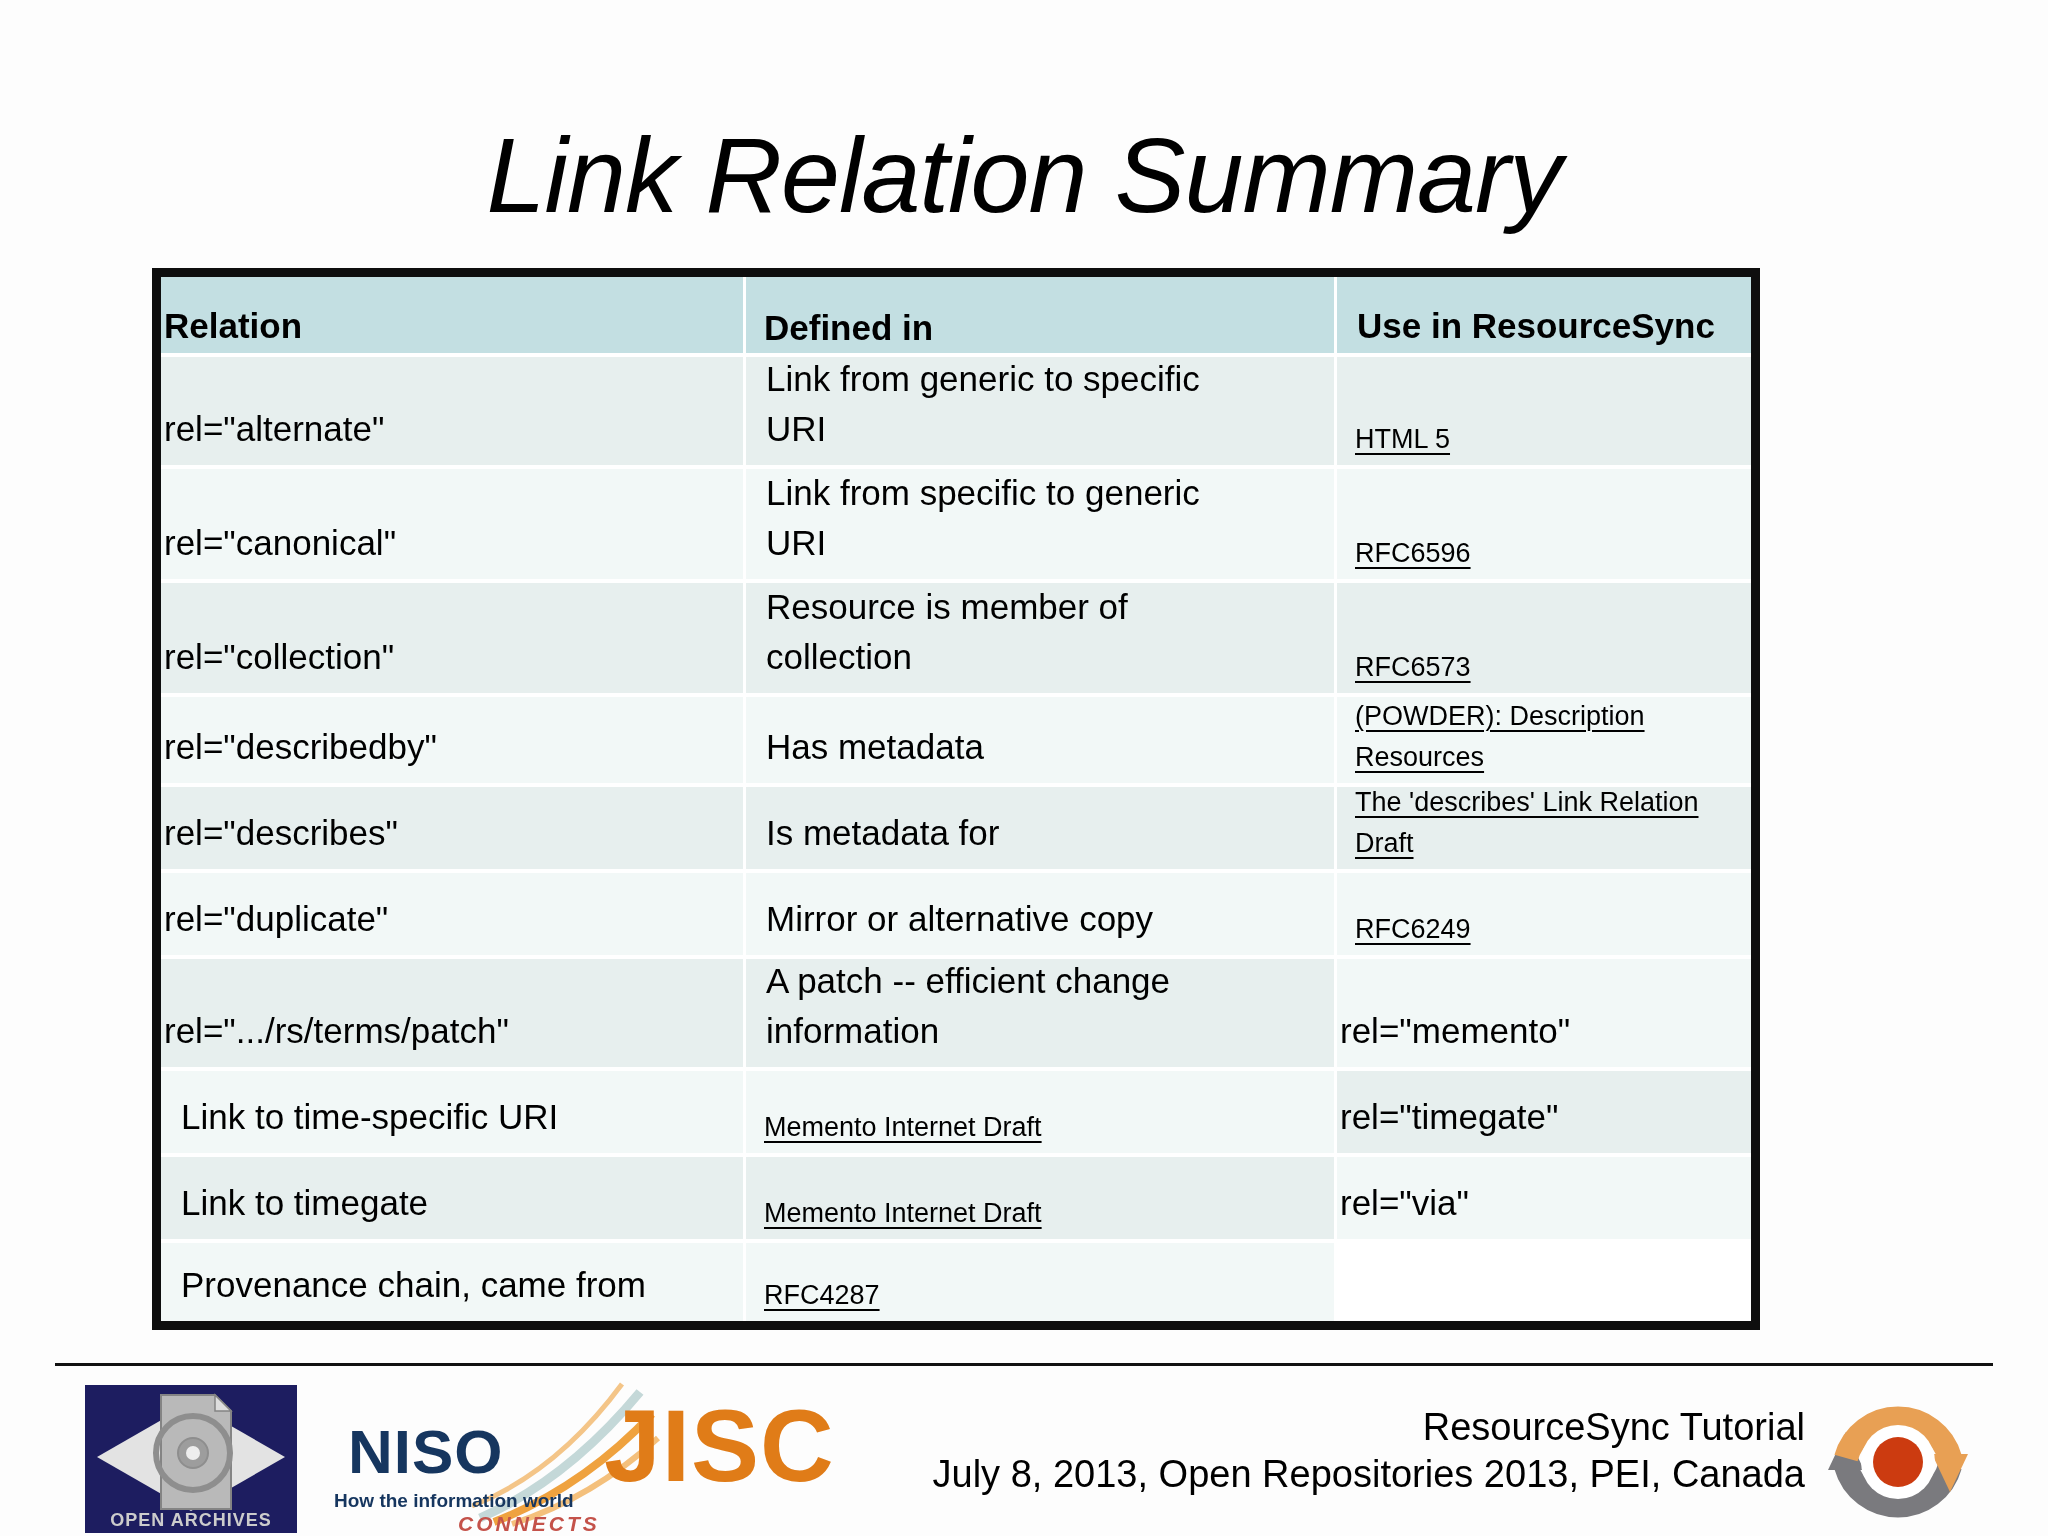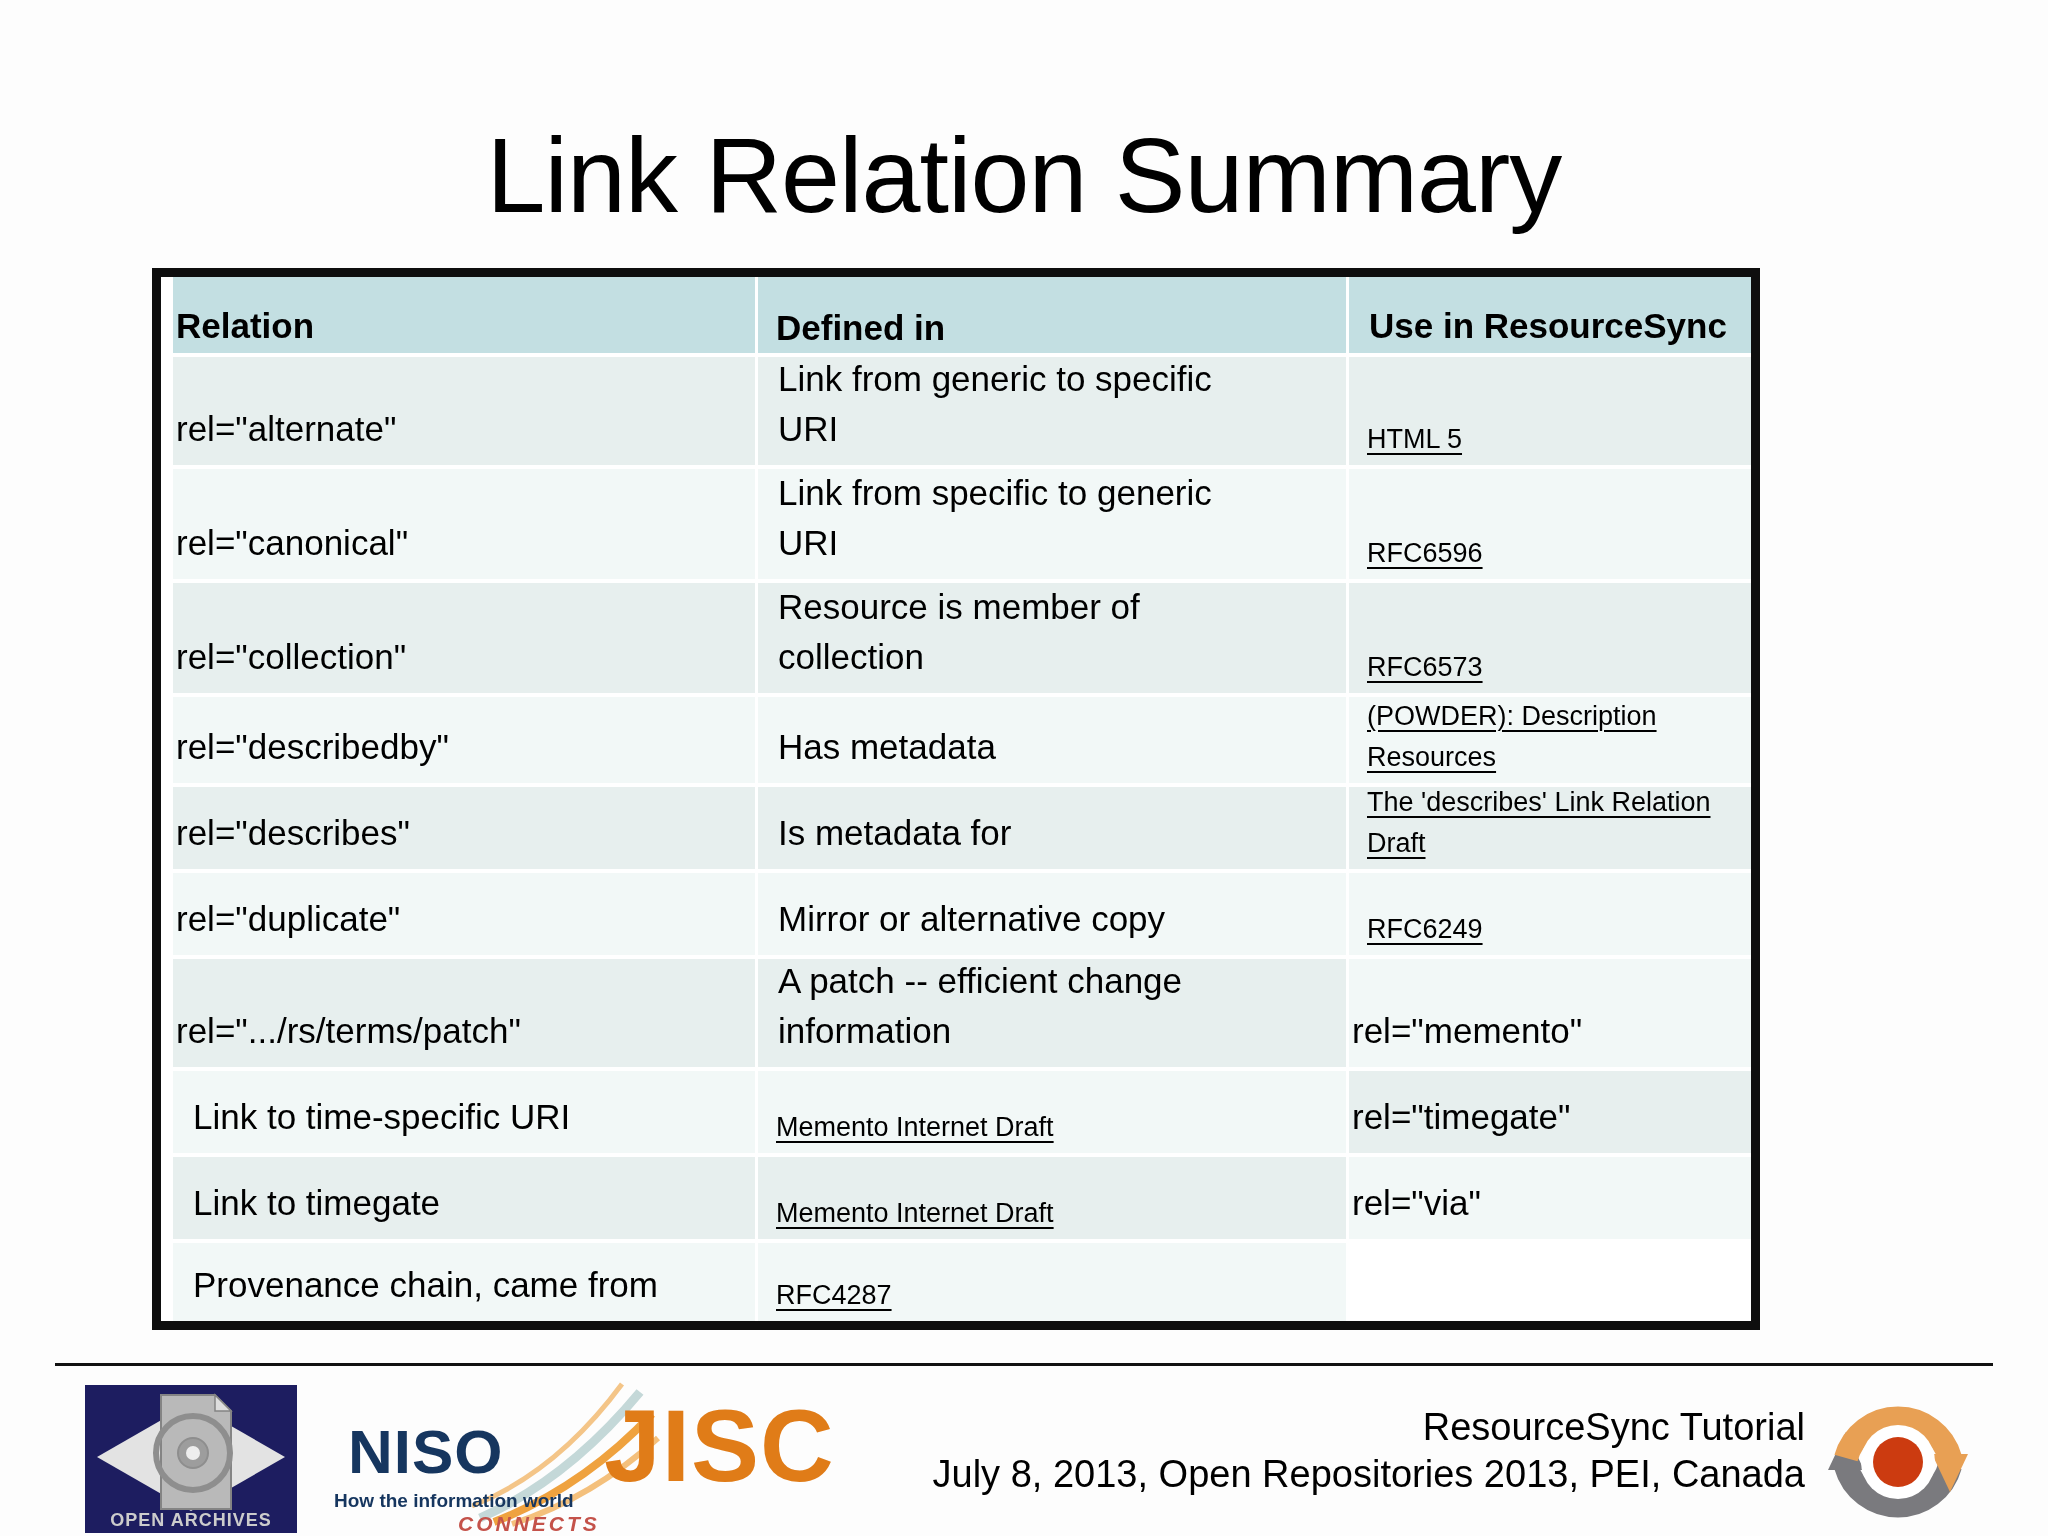--- a/index.html
+++ b/index.html
@@ -7,26 +7,27 @@
     width:2048px;height:1536px;position:relative;overflow:hidden;
     background:#fdfdfd;
     font-family:"Liberation Sans", sans-serif;
     color:#000;
   }
   
   .slide-title{
     position:absolute;top:44px;left:0;width:100%;
     text-align:center;font-size:106px;font-weight:400;line-height:1.15;
     letter-spacing:-1px;
+    font-style:italic;
   }
   
   .tbl-wrap{
     position:absolute;left:152px;top:268px;width:1608px;
     border:9px solid var(--border-color,#0e0e0e);
-    box-sizing:border-box;background:#ffffff;padding-left:12px;
+    box-sizing:border-box;background:#ffffff;
   }
   .tbl{
     display:grid;
     grid-template-columns:582px 588px 1fr;
     grid-template-rows:76px 108px 110px 110px 86px 82px 82px 108px 82px 82px 78px;
     column-gap:3px;row-gap:4px;
     background:#ffffff;
   }
   .cell{
     display:flex;align-items:flex-end;

